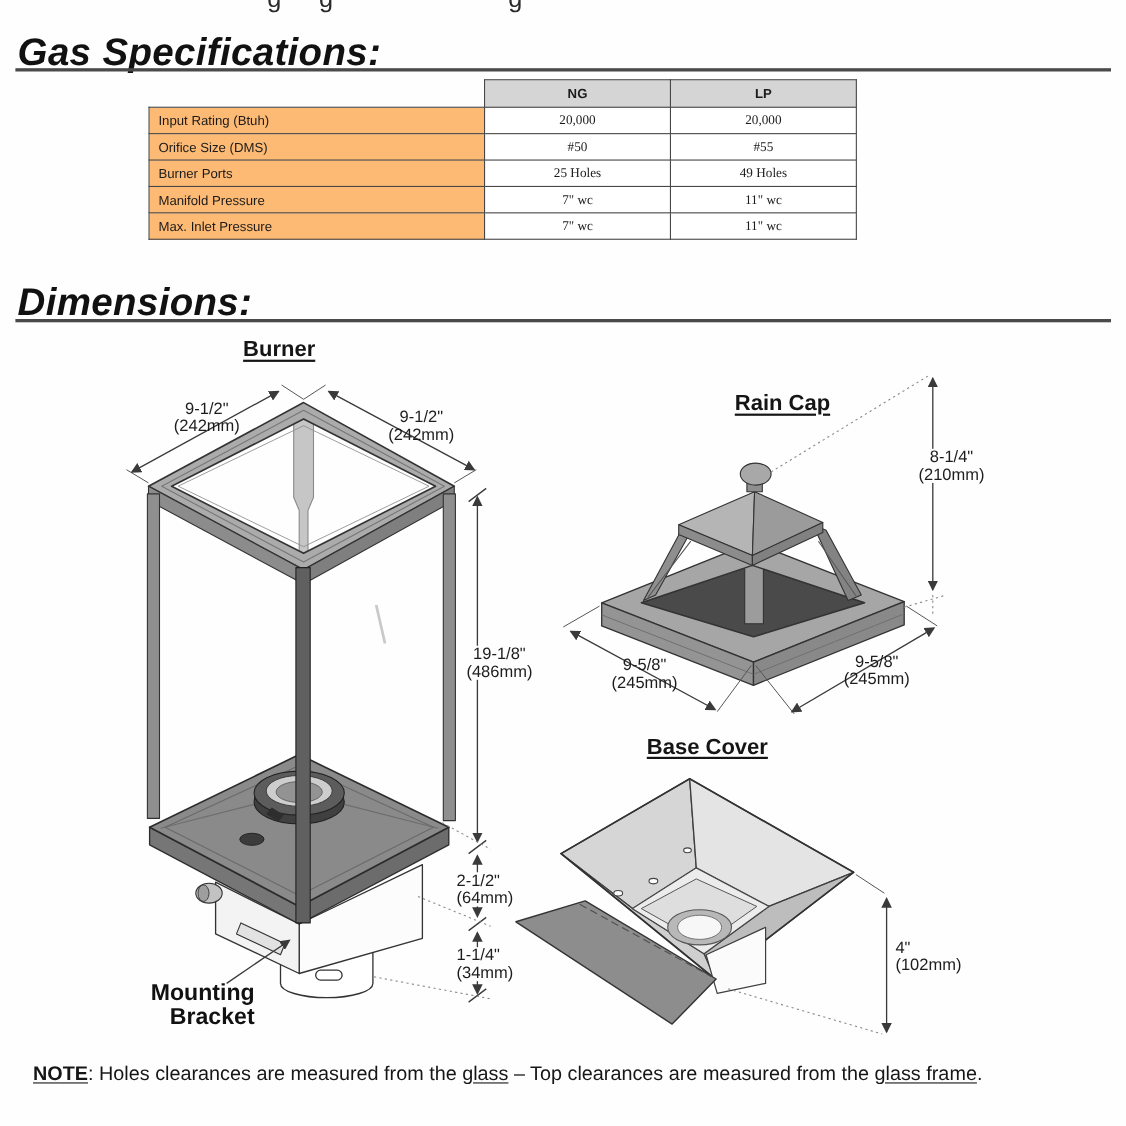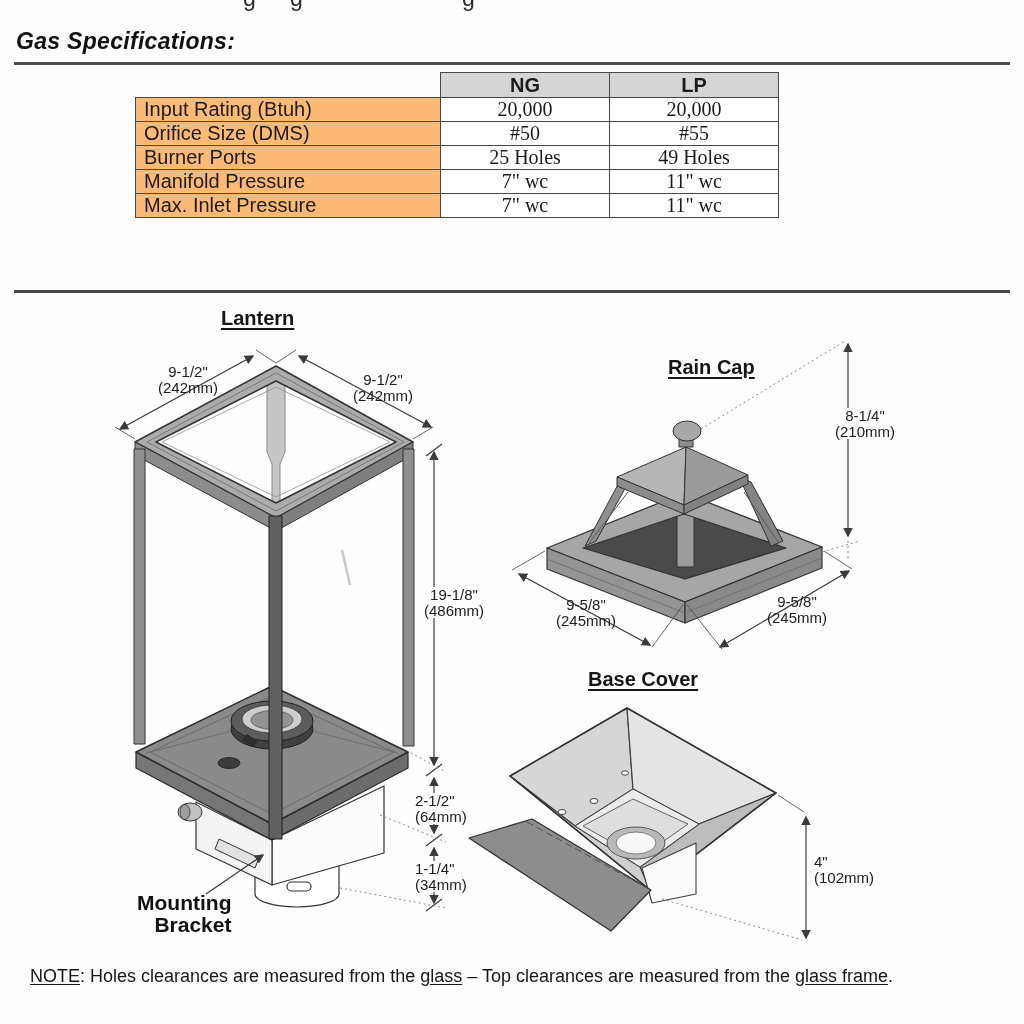--- a/index.html
+++ b/index.html
@@ -1,42 +1,42 @@
 <!DOCTYPE html>
 <html><head>
 <meta charset="utf-8">
 <style>
   html,body{margin:0;padding:0;background:#e8e8e8;}
   .page{position:relative;width:1024px;height:1024px;background:#fefefe;overflow:hidden;
         font-family:"Liberation Sans", sans-serif;color:#1b1b1b;}
   
   .top-crop span{position:absolute;top:-15px;font-size:23px;color:#2a2a2a;}
   
-  .sec-head{position:absolute;left:16px;font-size:23px;font-weight:bold;font-style:italic;
+  .sec-head{position:absolute;left:16px;font-size:35px;font-weight:bold;font-style:italic;
             color:#111;letter-spacing:.3px;}
   .sec-rule{position:absolute;left:14px;width:996px;height:3px;background:#4a4a4a;}
   
   table.spec{position:absolute;left:135px;top:72px;border-collapse:collapse;
-             font-size:20px;color:#1b1b1b;table-layout:fixed;}
+             font-size:12px;color:#1b1b1b;table-layout:fixed;}
   table.spec td,table.spec th{border:1.6px solid #474747;height:23px;padding:0;}
   table.spec .lbl{width:296px;background:#fdba74;text-align:left;padding-left:8px;font-weight:normal;}
   table.spec .hd{width:168px;background:#d5d5d5;font-weight:bold;text-align:center;height:24px;}
   table.spec .val{width:168px;background:#fff;text-align:center;font-family:Liberation Serif, serif;}
   table.spec .no-cell{border:none;background:transparent;}
   
   .draw-title{position:absolute;font-size:20px;font-weight:bold;text-decoration:underline;
               text-decoration-thickness:2px;text-underline-offset:3px;color:#151515;}
   .dim-label{position:absolute;font-size:15px;line-height:15.5px;text-align:center;color:#1d1d1d;background:#fefefe;padding:0 1px;}
   .dim-label.nobg{background:transparent;}
   .dim-label.left{text-align:left;}
   .mount-label{position:absolute;font-size:21px;line-height:22px;font-weight:bold;color:#111;text-align:right;}
   
   .note{position:absolute;left:30px;top:966px;font-size:18px;color:#161616;white-space:nowrap;}
   .note .u{text-decoration:underline;text-underline-offset:2px;}
-  .note .b{font-weight:normal;}
+  .note .b{font-weight:bold;}
   svg{position:absolute;left:0;top:300px;}
 </style>
 </head>
 <body>
 
 <div class="page">
 
   <div class="top-crop">
     <span style="left:243px">g</span>
     <span style="left:290px">g</span>
@@ -74,20 +74,21 @@
       <td class="val">11" wc</td>
     </tr>
     <tr>
       <td class="lbl">Max. Inlet Pressure</td>
       <td class="val">7" wc</td>
       <td class="val">11" wc</td>
     </tr>
   </tbody>
     </table>
 
+  <div class="sec-head" style="top:255px">Dimensions:</div>
   <div class="sec-rule" style="top:290px"></div>
 
   <svg width="1024" height="680" viewBox="0 300 1024 680">
     <defs>
       <marker id="arr" viewBox="0 0 10 10" refX="8.5" refY="5" markerWidth="8" markerHeight="8" orient="auto-start-reverse">
         <path d="M0,0 L10,5 L0,10 z" fill="#3a3a3a"></path>
       </marker>
     </defs>
 
     <g stroke-linejoin="round">
@@ -187,21 +188,21 @@
       <line x1="434" y1="452" x2="434" y2="765" stroke="#3a3a3a" stroke-width="1.2" marker-start="url(#arr)" marker-end="url(#arr)"></line>
       <line x1="434" y1="778" x2="434" y2="833" stroke="#3a3a3a" stroke-width="1.2" marker-start="url(#arr)" marker-end="url(#arr)"></line>
       <line x1="434" y1="848" x2="434" y2="903" stroke="#3a3a3a" stroke-width="1.2" marker-start="url(#arr)" marker-end="url(#arr)"></line>
       <path d="M426,456 L442,444 M426,776 L442,764 M426,846 L442,834 M426,911 L442,899" stroke="#3a3a3a" stroke-width="1.2" fill="none"></path>
       <path d="M402,748 L446,772 M380,815 L446,842 M340,888 L446,908" stroke="#8a8a8a" stroke-width="1" stroke-dasharray="2,3" fill="none"></path>
 
       <line x1="206" y1="894" x2="263" y2="855" stroke="#3a3a3a" stroke-width="1.2" marker-end="url(#arr)"></line>
     </g>
   </svg>
 
-  <div class="draw-title" style="left:221px;top:307px">Lantern</div>
+  <div class="draw-title" style="left:221px;top:307px">Burner</div>
   <div class="draw-title" style="left:668px;top:356px">Rain Cap</div>
   <div class="draw-title" style="left:588px;top:668px">Base Cover</div>
 
   <div class="dim-label nobg" style="left:150px;top:364px;width:74px">
     <div>9-1/2"</div>
       <div>(242mm)</div>
   </div>
   <div class="dim-label nobg" style="left:345px;top:372px;width:74px">
     <div>9-1/2"</div>
       <div>(242mm)</div>

